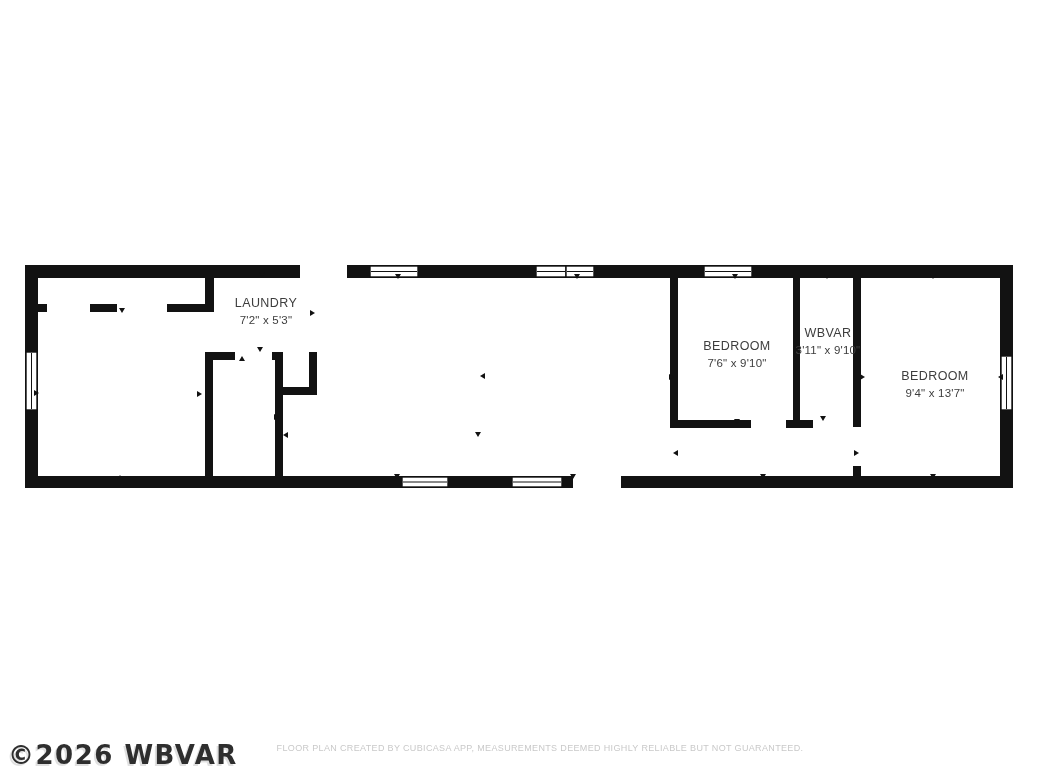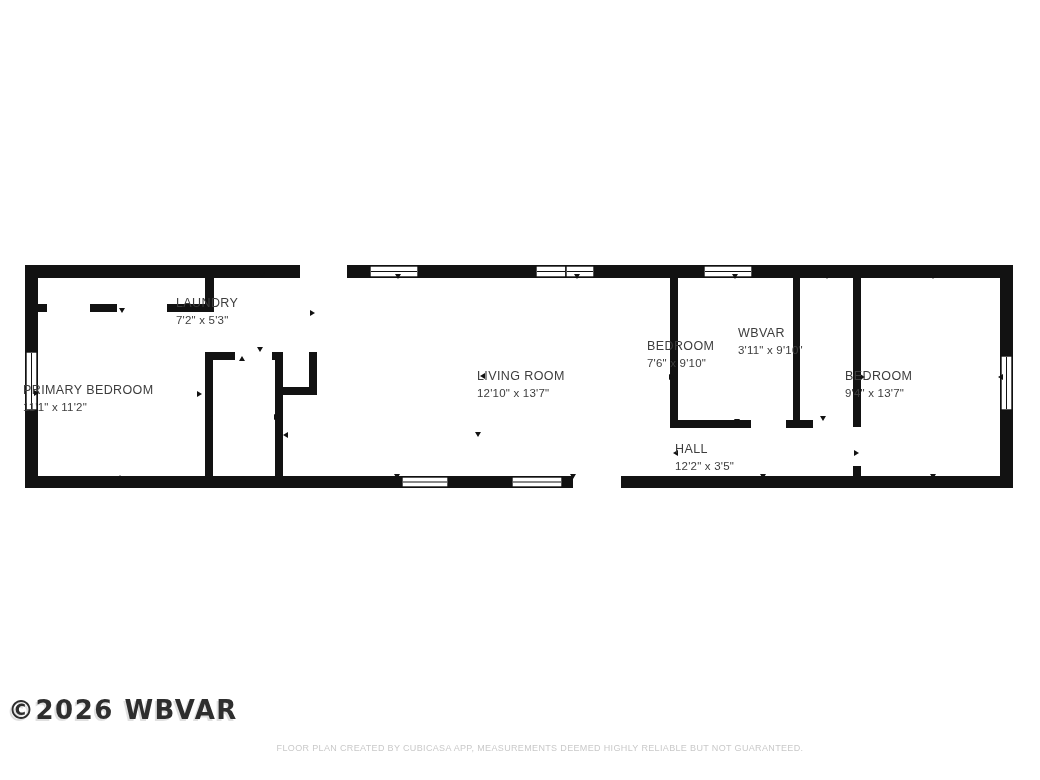--- a/index.html
+++ b/index.html
@@ -2,27 +2,27 @@
 <html style="--room-text: #3d3d3d; --wm: #2e2e2e; --disc: #c9c9c9;"><head>
 <meta charset="utf-8">
 <style>
   html,body{margin:0;padding:0;background:#ffffff;}
   .canvas{
     position:relative;width:1040px;height:780px;background:#ffffff;
     overflow:hidden;font-family:"Liberation Sans", sans-serif;
   }
   #plan-svg{position:absolute;left:0;top:0;width:1040px;height:780px;}
   .room-label{
-    position:absolute;width:180px;text-align:left;
+    position:absolute;width:180px;text-align:center;
     color:var(--room-text,#3d3d3d);line-height:17px;
   }
   .rname{display:block;font-size:12.5px;letter-spacing:.4px;font-weight:400;}
   .rdims{display:block;font-size:11.5px;letter-spacing:.2px;}
   .watermark{
-    position:absolute;left:8px;top:695px;
+    position:absolute;left:8px;top:740px;
     font-family:"DejaVu Sans", sans-serif;font-weight:700;
     font-size:26px;letter-spacing:1.5px;color:var(--wm,#2e2e2e);
     text-shadow:-2px 2px 0 rgba(0,0,0,0.12);
   }
   .disclaimer{
     position:absolute;left:0;top:743px;width:1040px;text-align:center;
     font-size:9px;letter-spacing:.35px;color:var(--disc,#c9c9c9);margin-left:20px;
   }
 </style>
 </head>
@@ -116,44 +116,32 @@
         <polygon points="1003,374 1003,380 998,377" fill="#121212"></polygon>
         <polygon points="734,419 740,419 737,424" fill="#121212"></polygon>
         <polygon points="820,416 826,416 823,421" fill="#121212"></polygon>
         <polygon points="678,450 678,456 673,453" fill="#121212"></polygon>
         <polygon points="854,450 854,456 859,453" fill="#121212"></polygon>
         <polygon points="760,474 766,474 763,479" fill="#121212"></polygon>
         <polygon points="930,474 936,474 933,479" fill="#121212"></polygon>
       </g>
   </svg>
 
-  <div class="room-label" style="left:23px;top:382px">
-    <span class="rname">PRIMARY BEDROOM</span>
-    <span class="rdims">11'1" x 11'2"</span>
-  </div>
   <div class="room-label" style="left:176px;top:295px">
     <span class="rname">LAUNDRY</span>
     <span class="rdims">7'2" x 5'3"</span>
-  </div>
-  <div class="room-label" style="left:477px;top:368px">
-    <span class="rname">LIVING ROOM</span>
-    <span class="rdims">12'10" x 13'7"</span>
   </div>
   <div class="room-label" style="left:647px;top:338px">
     <span class="rname">BEDROOM</span>
     <span class="rdims">7'6" x 9'10"</span>
   </div>
   <div class="room-label" style="left:738px;top:325px">
     <span class="rname">WBVAR</span>
     <span class="rdims">3'11" x 9'10"</span>
   </div>
   <div class="room-label" style="left:845px;top:368px">
     <span class="rname">BEDROOM</span>
     <span class="rdims">9'4" x 13'7"</span>
   </div>
-  <div class="room-label" style="left:675px;top:441px">
-    <span class="rname">HALL</span>
-    <span class="rdims">12'2" x 3'5"</span>
-  </div>
 
   <div class="watermark">©2026 WBVAR</div>
   <div class="disclaimer">FLOOR PLAN CREATED BY CUBICASA APP, MEASUREMENTS DEEMED HIGHLY RELIABLE BUT NOT GUARANTEED.</div>
 </div>
 
 </body></html>

